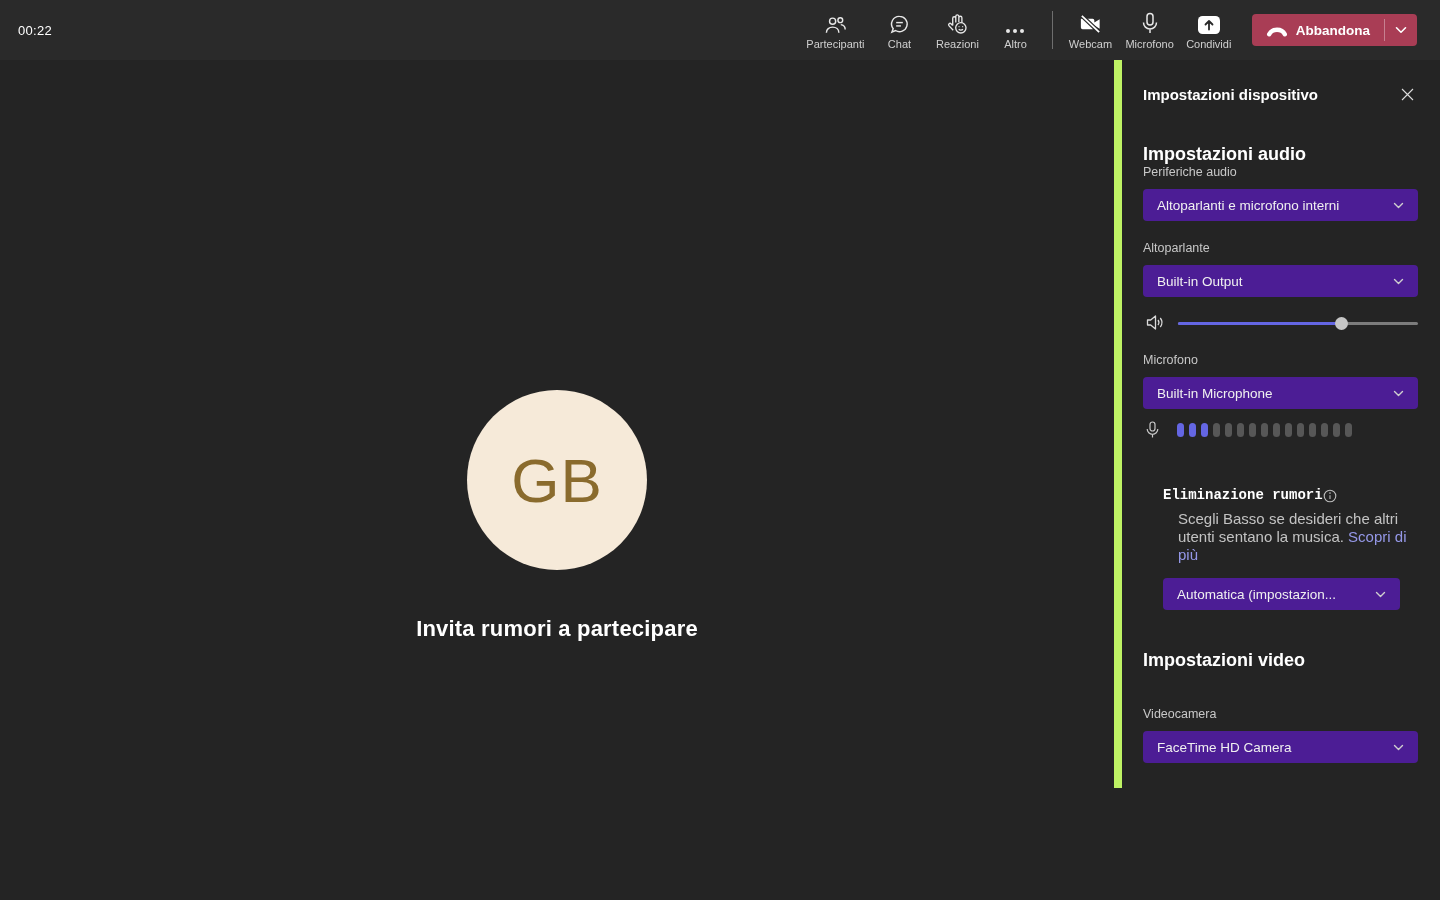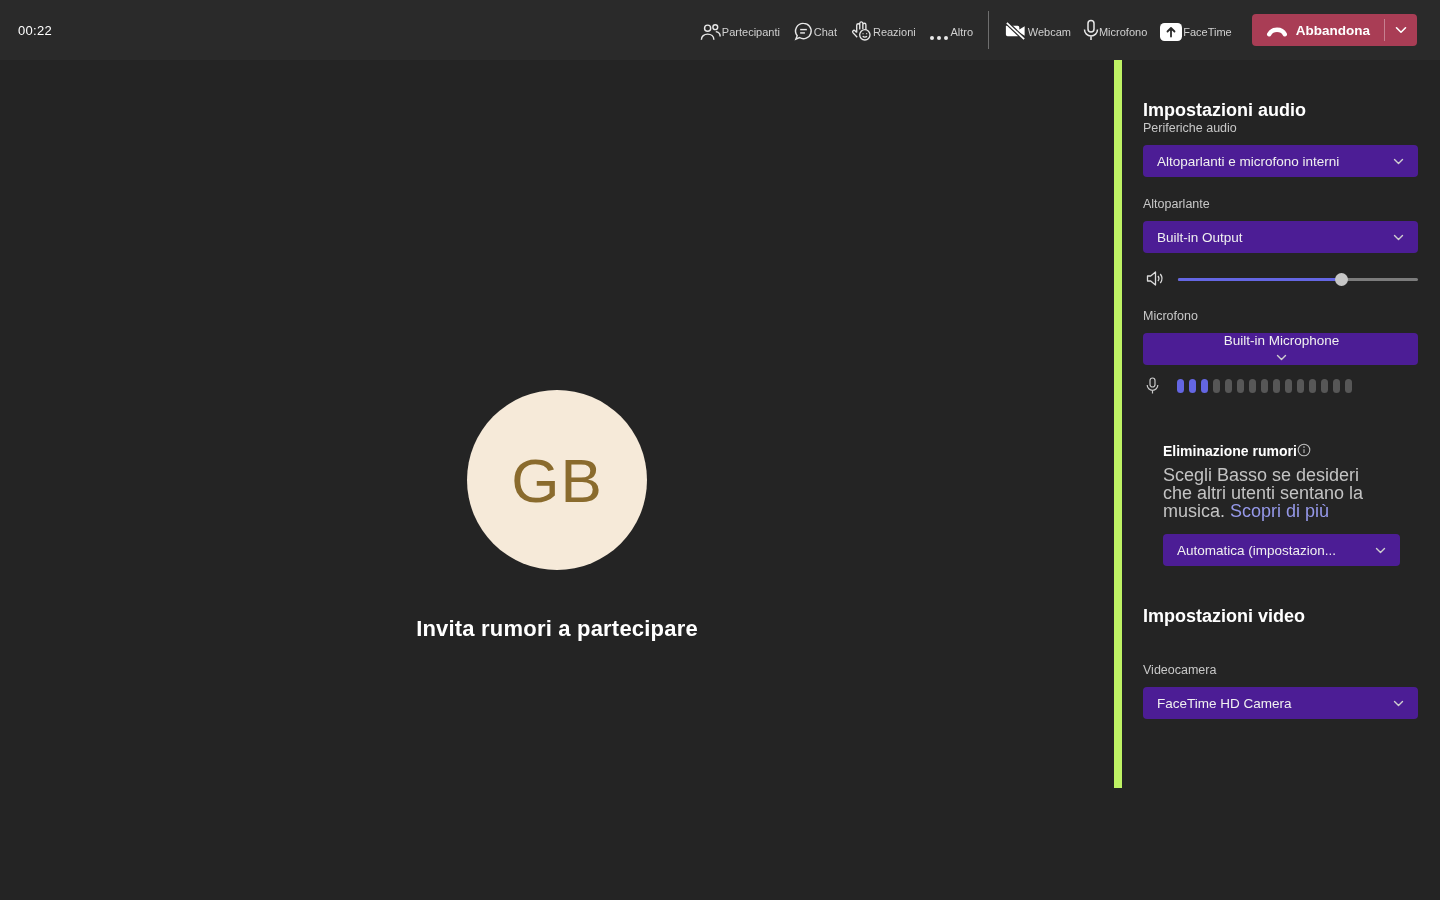--- a/index.html
+++ b/index.html
@@ -4,21 +4,21 @@
 <style>
   * { margin:0; padding:0; box-sizing:border-box; }
   html,body { width:1440px; height:900px; overflow:hidden; background:#242424;
     font-family:"Liberation Sans","DejaVu Sans",sans-serif; }
   .app { width:1440px; height:788px; display:flex; flex-direction:column; }
 
   
   .toolbar { height:60px; background:#2a2a2a; display:flex; align-items:center; flex:0 0 60px; }
   .timer { color:#ffffff; font-size:13px; margin-left:18px; letter-spacing:.3px; }
   .tb-spacer { flex:1; }
-  .tb-item { display:flex; flex-direction:row; align-items:center; justify-content:center;
+  .tb-item { display:flex; flex-direction:column; align-items:center; justify-content:center;
     min-width:58px; padding:0 6px; height:60px; cursor:pointer; }
   .tb-item .ic { height:24px; display:flex; align-items:flex-end; justify-content:center; }
   .tb-item .lbl { color:#d0d0d0; font-size:11px; margin-top:3px; white-space:nowrap; }
   .tb-divider { width:1px; height:38px; background:#6e6e6e; margin:0 8px; }
   .leave-btn { display:flex; align-items:stretch; height:32px; border-radius:4px;
     overflow:hidden; margin:0 23px 0 14px; cursor:pointer; }
   .leave-main { display:flex; align-items:center; gap:8px; padding:0 14px; }
   .leave-main .txt { color:#fff; font-size:13.5px; font-weight:700; }
   .leave-sep { width:1px; background:rgba(255,255,255,.35); margin:5px 0; }
   .leave-caret { width:32px; display:flex; align-items:center; justify-content:center; }
@@ -56,23 +56,23 @@
     background:#c6c6c6; }
 
   
   .meter-row { margin-top:12px; height:18px; }
   .meter-row .mic-ic { width:22px; margin-left:3px; }
   .bars { display:flex; gap:5px; margin-left:9px; align-items:center; }
   .bars .bar { width:7px; height:14px; border-radius:3.5px; background:#575757; }
 
   
   .noise { margin-left:20px; }
-  .noise-head-row { display:flex; align-items:flex-start; gap:0; }
+  .noise-head-row { display:flex; align-items:flex-end; gap:0;font-family:Liberation Mono, monospace; }
   .noise-head { color:#fff; font-size:14px; font-weight:600; }
-  .noise-desc { color:#c3c3c3; font-size:18px; line-height:18px; margin-top:7px; width:230px; }
+  .noise-desc { color:#c3c3c3; font-size:15px; line-height:18px; margin-top:7px; width:230px;margin-left:15px; }
   .noise-desc a { color:#9598e8; text-decoration:none; cursor:pointer; }
   .noise .select { width:237px; margin-top:14px; }
 
   svg { display:block; }
 </style>
 </head>
 <body>
 
 <div class="app">
 
@@ -151,21 +151,21 @@
       <span class="lbl">Microfono</span>
     </div>
 
     <div class="tb-item">
       <span class="ic">
         <svg width="24" height="20" viewBox="0 0 24 20">
           <rect x="1" y="1" width="22" height="18" rx="4.5" fill="#ffffff"></rect>
           <path d="M12 14.5 V6.5 M8.5 9.5 L12 6 l3.5 3.5" stroke="#2a2a2a" stroke-width="1.8" fill="none" stroke-linecap="round" stroke-linejoin="round"></path>
         </svg>
       </span>
-      <span class="lbl">FaceTime</span>
+      <span class="lbl">Condividi</span>
     </div>
 
     <div class="leave-btn" style="background: rgb(169, 61, 85);">
       <div class="leave-main">
         <span>
           <svg width="22" height="14" viewBox="0 0 22 14" fill="none">
             <path d="M3.2 11.2 C6.2 5.2 15.8 5.2 18.8 11.2" stroke="#ffffff" stroke-width="4.4" stroke-linecap="round"></path>
           </svg>
         </span>
         <span class="txt">Abbandona</span>
@@ -183,20 +183,28 @@
 
     <div class="stage">
       <div class="avatar" style="background: rgb(246, 234, 217);">
         <span style="color: rgb(138, 107, 45);">GB</span>
       </div>
       <div class="invite">Invita rumori a partecipare</div>
     </div>
 
     <div class="panel">
 
+      <div class="panel-head">
+        <span class="panel-title">Impostazioni dispositivo</span>
+        <span class="close-x">
+          <svg width="15" height="15" viewBox="0 0 15 15">
+            <path d="M2 2 L13 13 M13 2 L2 13" stroke="#dcdcdc" stroke-width="1.1"></path>
+          </svg>
+        </span>
+      </div>
 
       <div class="sec-head" style="margin-top:40px;">Impostazioni audio</div>
 
       <div class="field-label" style="">Periferiche audio</div>
       <div class="select" style="margin-top:10px;">
         <span class="val">Altoparlanti e microfono interni</span>
         <svg width="15" height="15" viewBox="0 0 15 15" fill="none">
           <path d="M3.5 5.5 L7.5 9.5 L11.5 5.5" stroke="#cfcfcf" stroke-width="1.4" stroke-linecap="round" stroke-linejoin="round"></path>
         </svg>
       </div>
@@ -218,21 +226,21 @@
           </svg>
         </span>
         <div class="slider">
           <div class="track"></div>
           <div class="fill" id="vol-fill" style="width: 68%; background: rgb(100, 102, 227);"></div>
           <div class="thumb" id="vol-thumb" style="left: calc(68% - 6px);"></div>
         </div>
       </div>
 
       <div class="field-label" style="margin-top:22px;">Microfono</div>
-      <div class="select" style="margin-top:10px;flex-direction:column;">
+      <div class="select" style="margin-top:10px;">
         <span class="val">Built-in Microphone</span>
         <svg width="15" height="15" viewBox="0 0 15 15" fill="none">
           <path d="M3.5 5.5 L7.5 9.5 L11.5 5.5" stroke="#cfcfcf" stroke-width="1.4" stroke-linecap="round" stroke-linejoin="round"></path>
         </svg>
       </div>
 
       <div class="row meter-row">
         <span class="mic-ic">
           <svg width="13" height="18" viewBox="0 0 13 18" fill="none" stroke="#c9c9c9" stroke-width="1.2">
             <rect x="4" y="1" width="5" height="9" rx="2.5"></rect>

